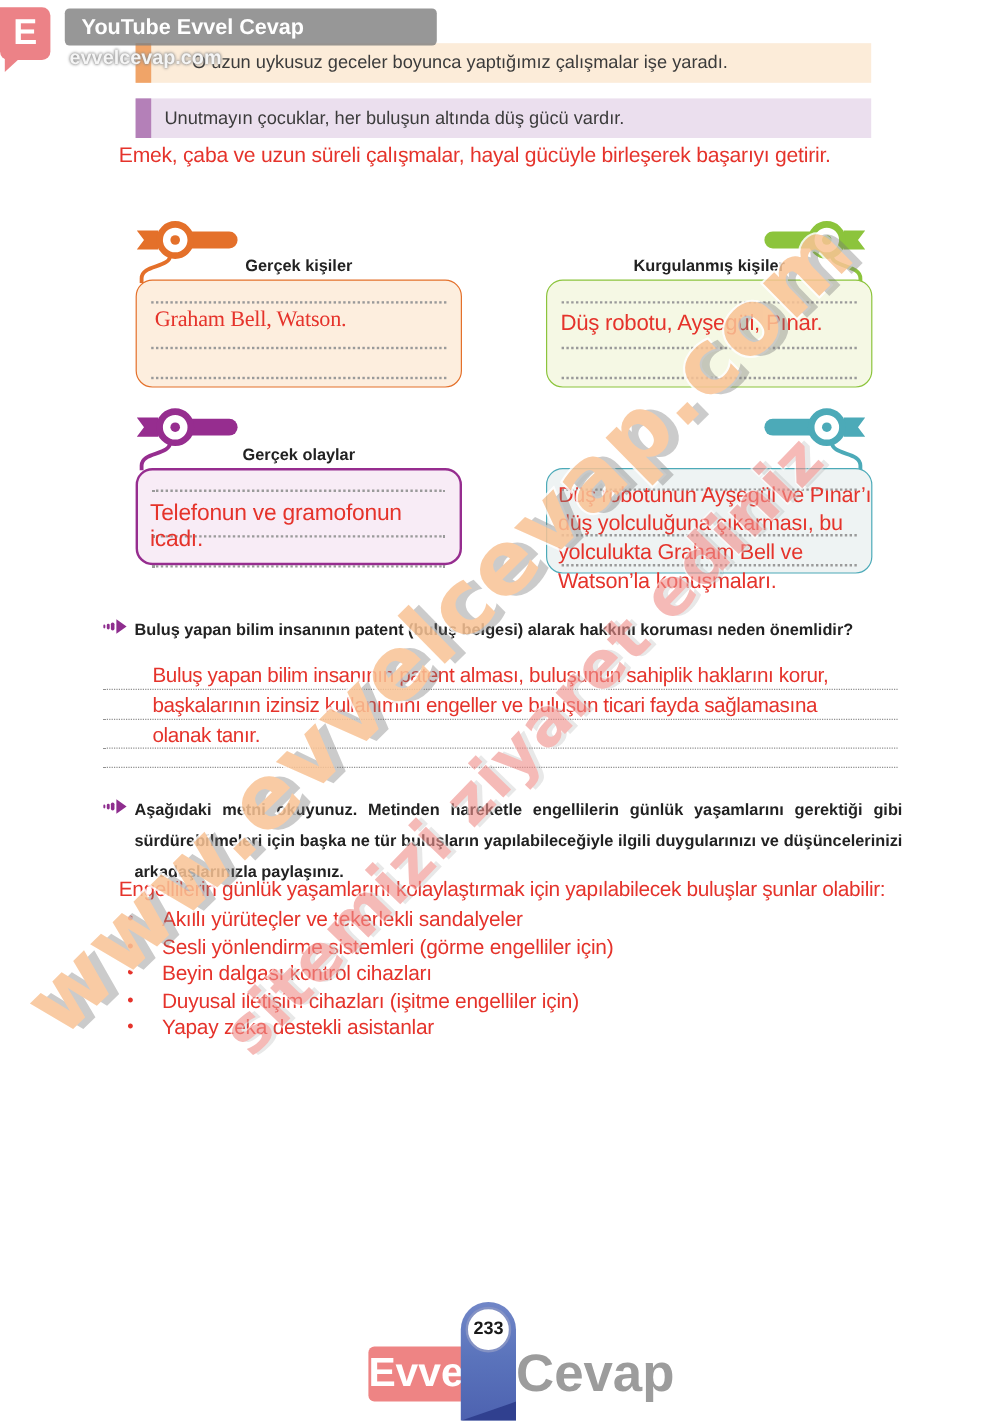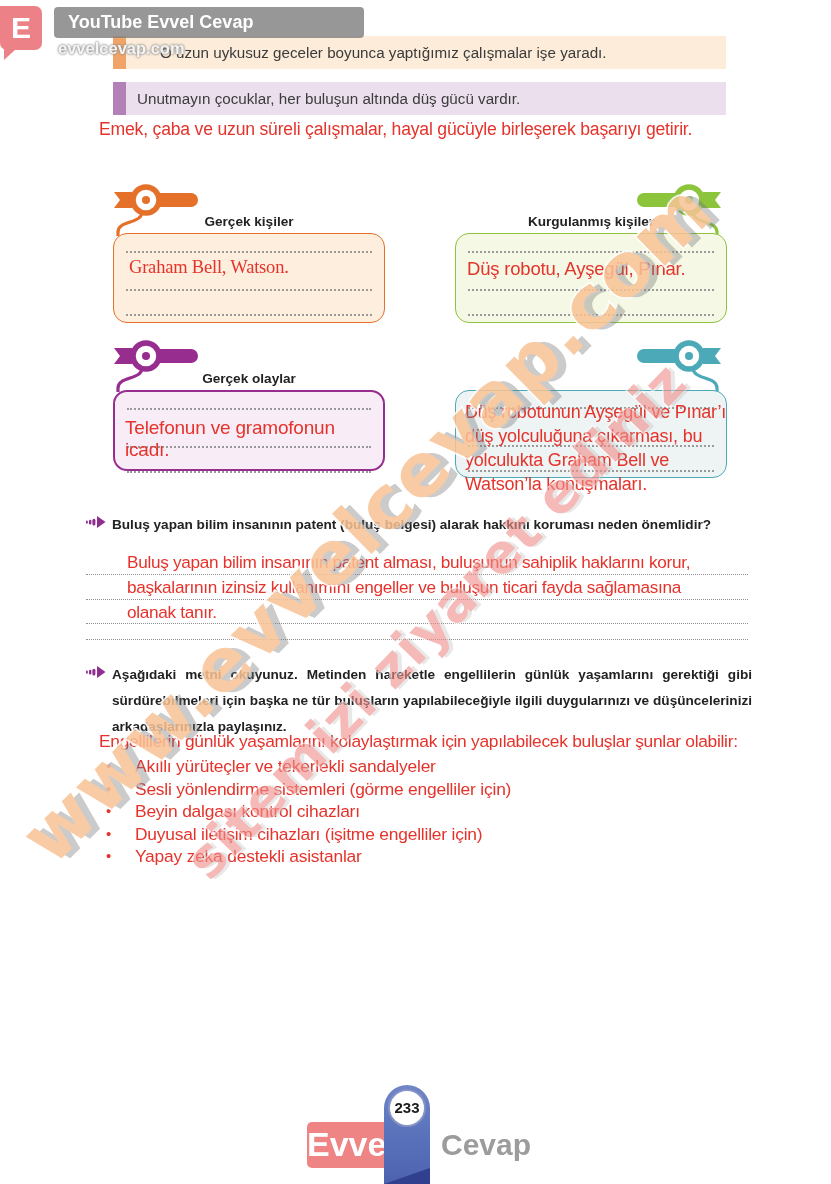--- a/index.html
+++ b/index.html
@@ -82,21 +82,21 @@
   .wm2 { left:196px; top:838px; font-size:54px; letter-spacing:1px;
     color:#f0908c; -webkit-text-stroke:2.5px #ffffff; paint-order:stroke fill;
     text-shadow:3px 3px 0 rgba(150,150,150,.35);
     transform:rotate(-46deg); transform-origin:0 50%; opacity:.62; }
 
   
   .evvel-box { position:absolute; left:307px; top:1122px; width:86px; height:46px;
     background:#ee8484; border-radius:5px; z-index:2;
     color:#fff; font-weight:bold; font-size:34px; text-align:center; line-height:45px; }
   .cevap-txt { position:absolute; left:430px; top:1122px; z-index:2;
-    color:#9c9c9c; font-weight:bold; font-size:30px; line-height:45px;padding-left:11px; }
+    color:#9c9c9c; font-weight:bold; font-size:44px; line-height:45px; }
   .ribbon { position:absolute; left:384px; top:1085px; width:46px; height:99px;
     background:linear-gradient(180deg,#7186c7 0%, #5b74bc 45%, #4d62b0 100%);
     border-radius:23px 23px 0 0; z-index:3; }
   .ribbon::after { content:""; position:absolute; left:0; bottom:0;
     border-bottom:16px solid #30408f; border-left:46px solid transparent; }
   .pnum { position:absolute; left:388px; top:1089px; width:38px; height:38px;
     background:#fff; border:2px solid #8492c4; border-radius:50%; z-index:4;
     font-size:15px; font-weight:600; color:#1a1a1a; text-align:center; line-height:34px; }
 </style>
 </head>

